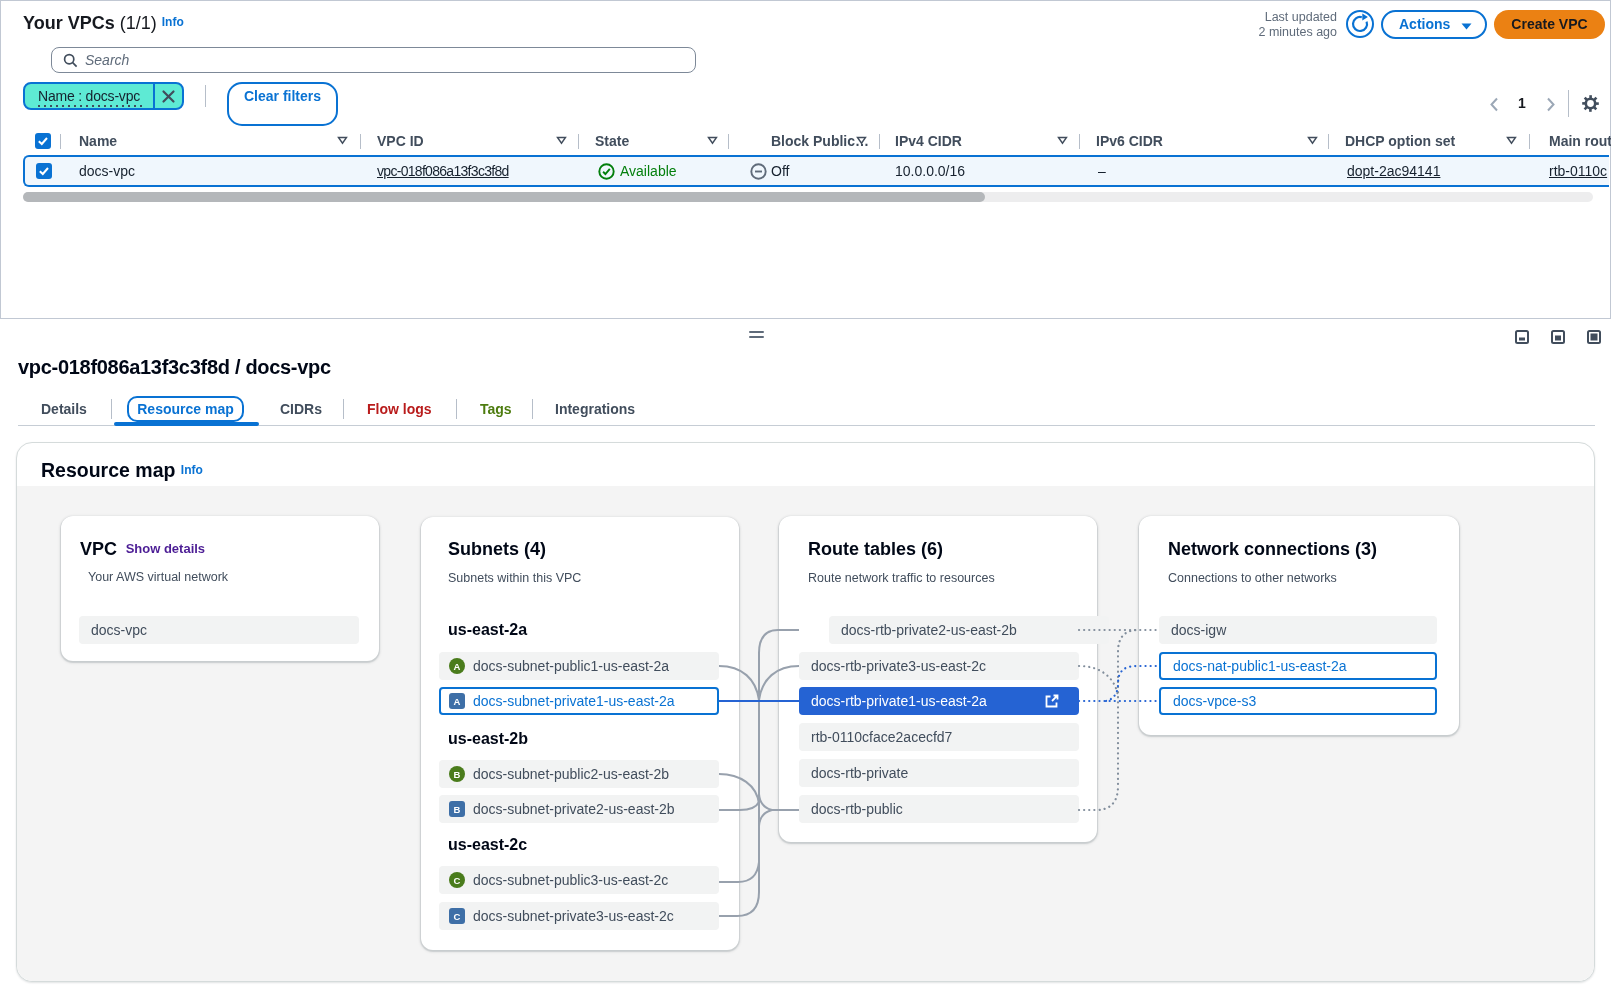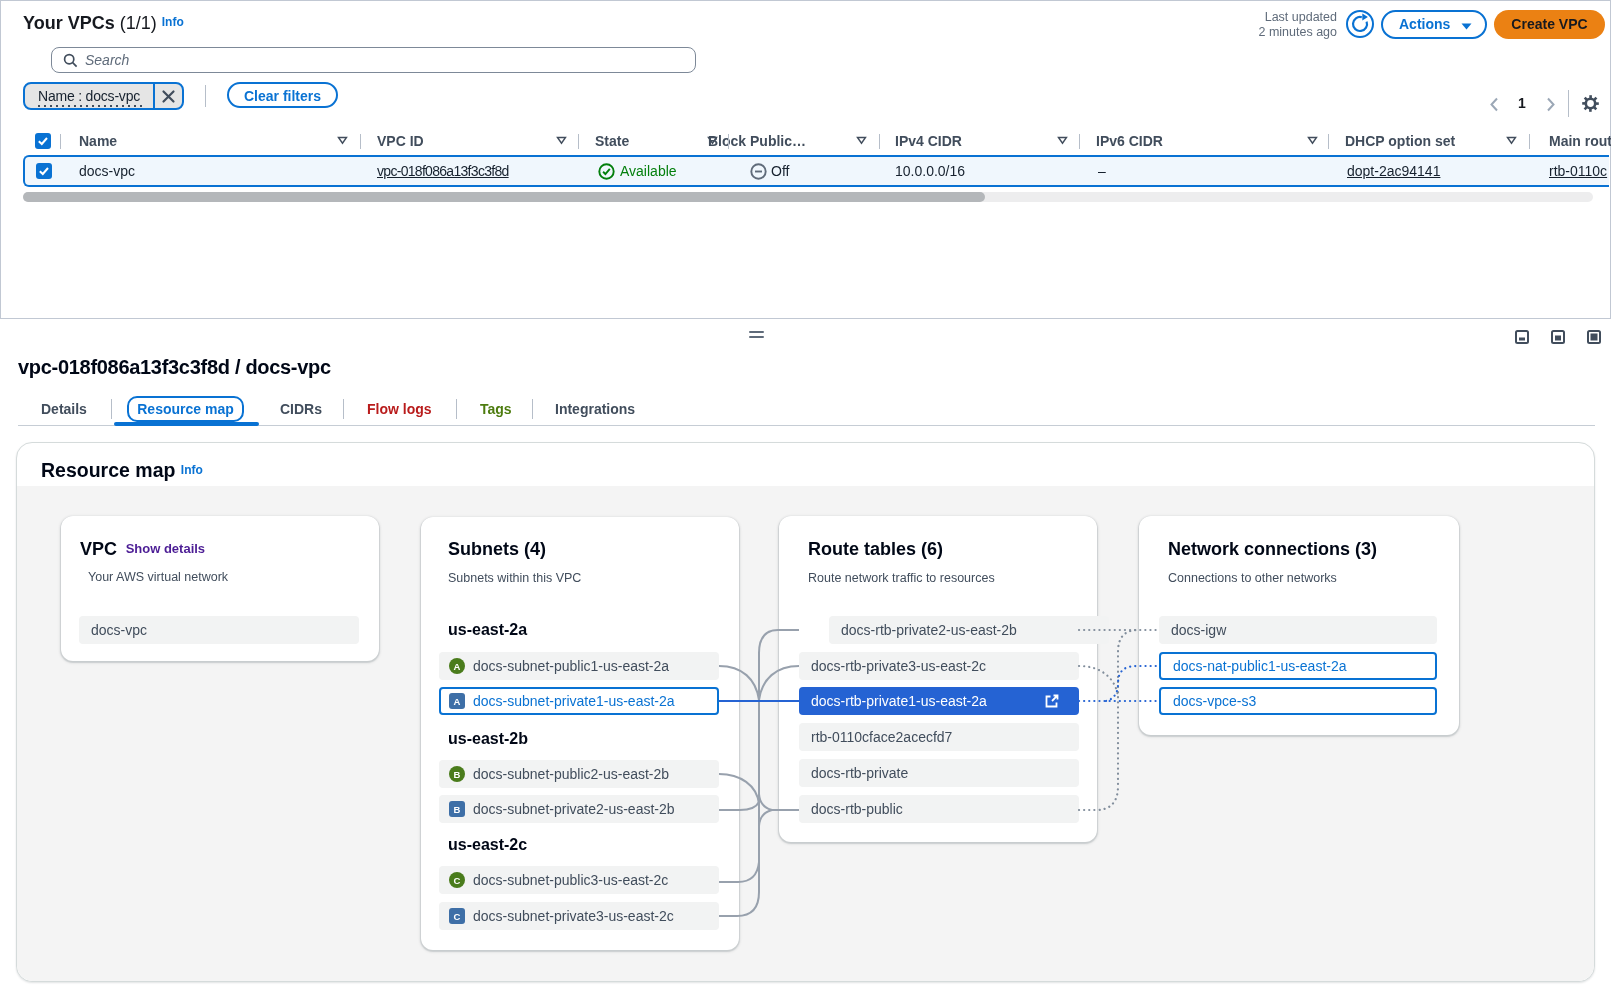--- a/index.html
+++ b/index.html
@@ -26,30 +26,30 @@
 <div class="abs" style="left:23px;top:13px;font-size:18px;font-weight:bold;color:#16191f;">Your VPCs <span style="font-weight:normal">(1/1)</span> <span style="font-size:12px;color:#0972d3;vertical-align:3px;font-weight:bold;">Info</span></div>
 
 <div class="abs" style="left:23px;top:47px;width:645px;height:26px;border:1px solid #7d8998;border-radius:8px;background:#fff;margin-left:28px;">
   <svg class="abs" style="left:11px;top:5px" width="15" height="15" viewBox="0 0 15 15">
       <circle cx="6.2" cy="6.2" r="4.6" fill="none" stroke="#414d5c" stroke-width="1.7"></circle>
       <line x1="9.7" y1="9.7" x2="13.6" y2="13.6" stroke="#414d5c" stroke-width="1.7"></line>
     </svg>
   <span style="position:absolute;left:33px;top:4px;font-size:14px;font-style:italic;color:#5f6b7a;">Search</span>
 </div>
 
-<div class="abs" style="left:23px;top:82px;width:161px;height:28px;border:2px solid #0972d3;border-radius:8px;background:#e5e5e5;">
+<div class="abs" style="left:23px;top:82px;width:161px;height:28px;border:2px solid #0972d3;border-radius:8px;background:#5eead4;">
   <span style="position:absolute;left:13px;top:4px;font-size:14px;letter-spacing:-0.2px;color:#16212e;">Name : docs-vpc</span>
   <div style="position:absolute;left:13px;top:21px;width:105px;height:2px;background:repeating-linear-gradient(90deg,#414d5c 0,#414d5c 2px,transparent 2px,transparent 6px);"></div>
   <div style="position:absolute;left:128px;top:0px;width:2px;height:24px;background:#0972d3;"></div>
   <svg class="abs" style="left:136px;top:5px" width="15" height="15" viewBox="0 0 15 15">
       <path d="M2.5,2.5 L12.5,12.5 M12.5,2.5 L2.5,12.5" stroke="#414d5c" stroke-width="2.2" stroke-linecap="round"></path>
     </svg>
 </div>
 <div class="sep" style="left:205px;top:85px;height:22px;"></div>
-<div class="abs" style="left:227px;top:82px;width:111px;height:26px;border:2px solid #0972d3;border-radius:15px;font-size:14px;font-weight:bold;color:#0972d3;text-align:center;line-height:24px;">Clear filters</div>
+<div class="abs" style="left:227px;top:82px;width:111px;height:44px;border:2px solid #0972d3;border-radius:15px;font-size:14px;font-weight:bold;color:#0972d3;text-align:center;line-height:24px;">Clear filters</div>
 
 <div class="abs" style="left:1180px;top:10px;width:157px;font-size:12.5px;color:#5f6b7a;text-align:right;line-height:15px;">Last updated<br>2 minutes ago</div>
 <svg class="abs" style="left:1346px;top:10px" width="28" height="28" viewBox="0 0 28 28">
   <circle cx="14" cy="14" r="13" fill="none" stroke="#0972d3" stroke-width="2"></circle>
   <path d="M20.6,11.6 A7,7 0 1 1 15.8,7.2" fill="none" stroke="#0972d3" stroke-width="2.2"></path>
   <path d="M16.3,3.6 L16.3,10.6 L21.9,7.1 Z" fill="#0972d3"></path>
 </svg>
 <div class="abs" style="left:1381px;top:10px;width:106px;height:29px;border:2px solid #0972d3;border-radius:15px;font-size:14px;font-weight:bold;color:#0972d3;text-align:left;line-height:25px;"><span style="margin-left:16px;">Actions</span><svg style="position:absolute;right:13px;top:11px" width="11" height="7" viewBox="0 0 11 7">
       <path d="M0.5,0.5 H10.5 L5.5,6.5 Z" fill="#0972d3"></path>
     </svg></div>
@@ -75,21 +75,21 @@
     <circle cx="8.5" cy="8.5" r="4.7" fill="none" stroke="#414d5c" stroke-width="2.6"></circle>
   </svg>
 
 <div class="abs" style="left:35px;top:133px;width:16px;height:16px;background:#0972d3;border-radius:3px;"><svg width="16" height="16" viewBox="0 0 16 16">
       <path d="M3.8,8.2 L6.8,11 L12,5" fill="none" stroke="#fff" stroke-width="2"></path>
     </svg></div>
 <div class="sep" style="left:60px;top:134px;height:15px;"></div>
 <div class="hdr" style="left:79px;">Name</div>
 <div class="hdr" style="left:377px;">VPC ID</div>
 <div class="hdr" style="left:595px;">State</div>
-<div class="hdr" style="left:708px;text-align:center;">Block Public…</div>
+<div class="hdr" style="left:771px;text-align:center;">Block Public…</div>
 <div class="hdr" style="left:895px;">IPv4 CIDR</div>
 <div class="hdr" style="left:1096px;">IPv6 CIDR</div>
 <div class="hdr" style="left:1345px;">DHCP option set</div>
 <div class="hdr" style="left:1549px;">Main rout</div>
 
 <svg class="abs sort" style="left:337px;top:136px" width="11" height="9" viewBox="0 0 11 9">
     <path d="M1.5,1.5 L5.5,7.2 L9.5,1.5 Z" fill="none" stroke="#414d5c" stroke-width="1.4"></path>
   </svg>
 <svg class="abs sort" style="left:556px;top:136px" width="11" height="9" viewBox="0 0 11 9">
     <path d="M1.5,1.5 L5.5,7.2 L9.5,1.5 Z" fill="none" stroke="#414d5c" stroke-width="1.4"></path>

